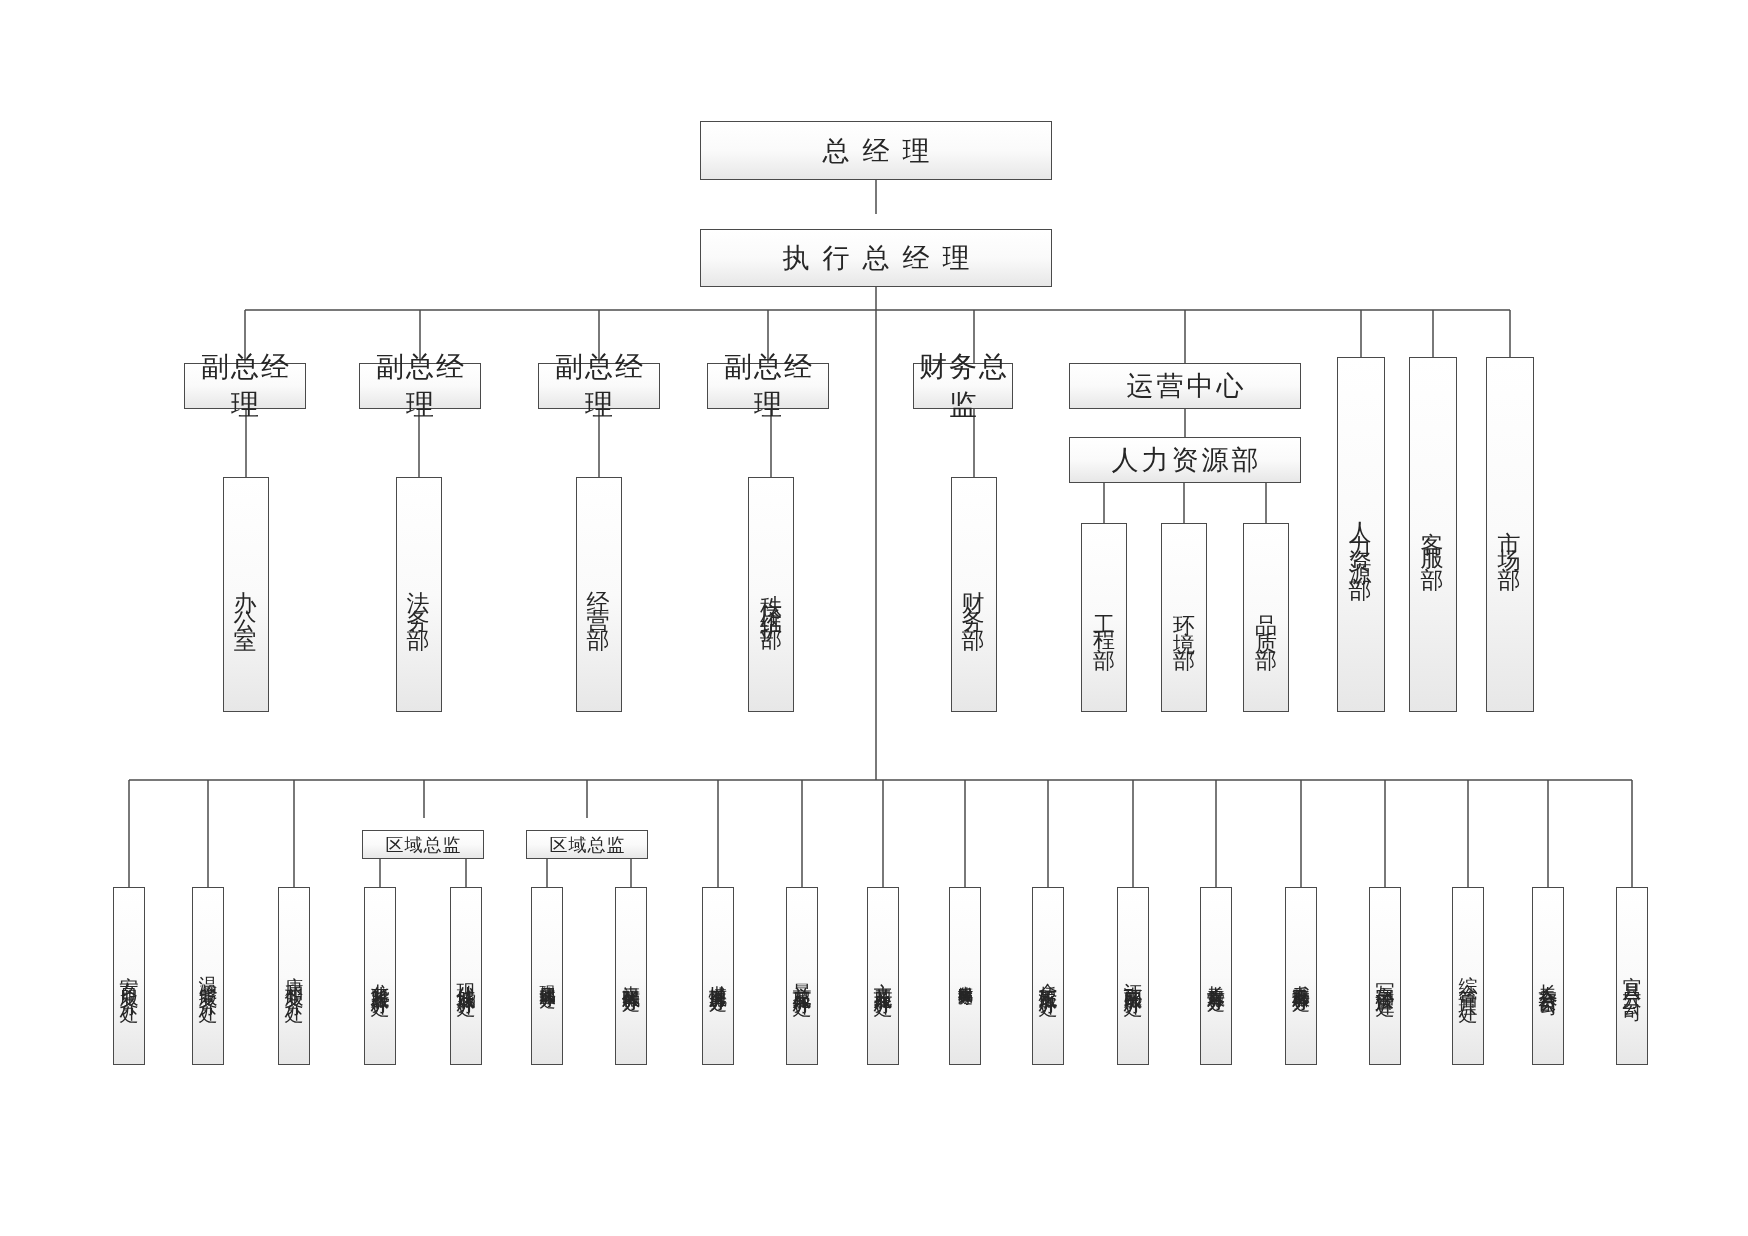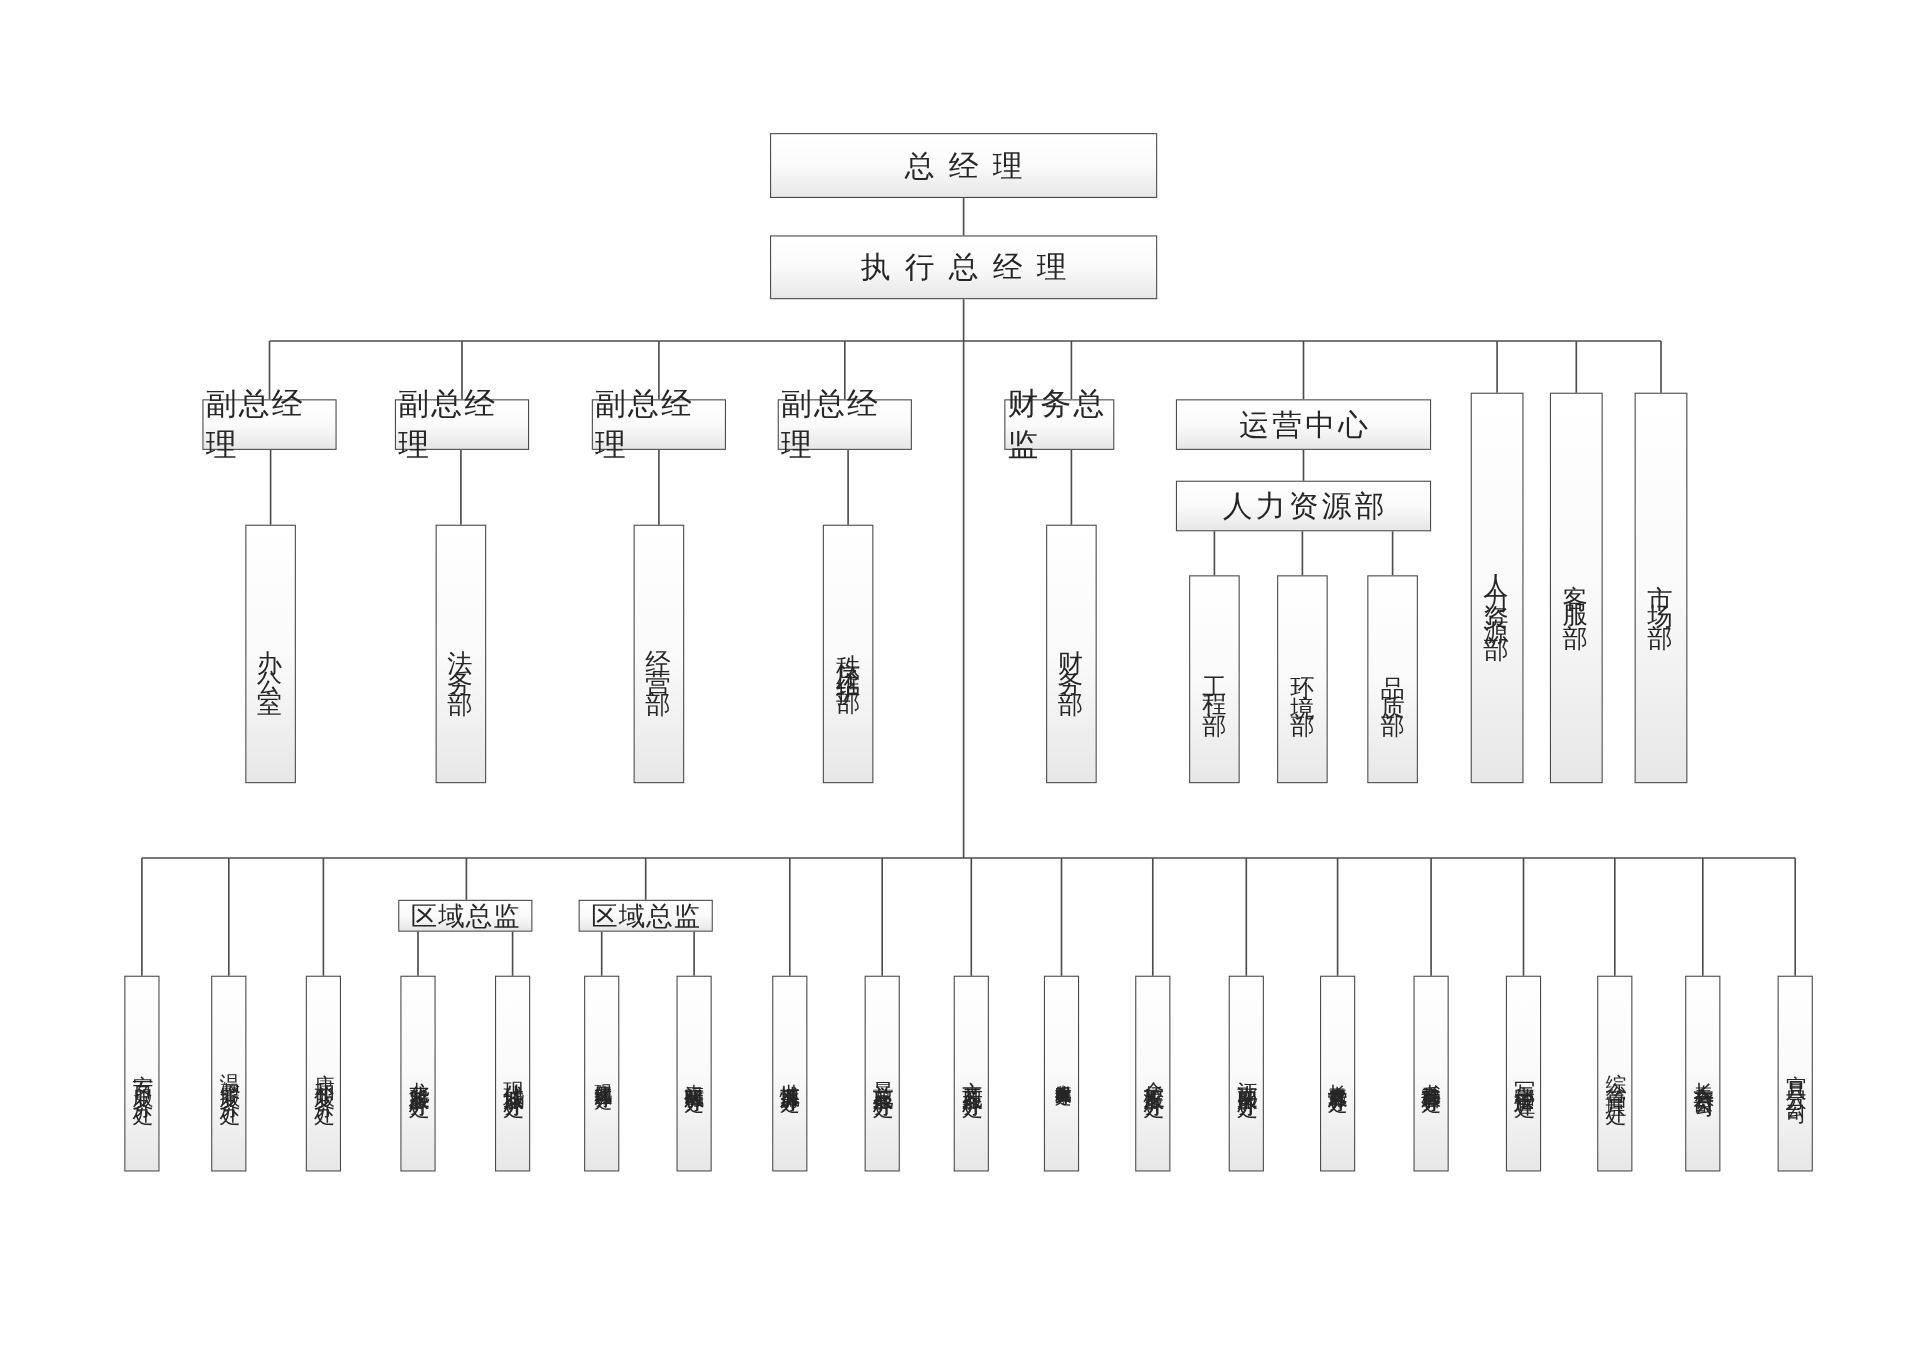--- a/index.html
+++ b/index.html
@@ -6,27 +6,27 @@
   .stage{
     position:relative;width:1748px;height:1236px;background:#ffffff;overflow:hidden;
     font-family:"Liberation Sans","DejaVu Sans",sans-serif;
   }
   .wires{position:absolute;left:0;top:0;}
   .node{
     position:absolute;box-sizing:border-box;
     border:1.5px solid #4a4a4a;
     background:linear-gradient(180deg,#ffffff 0%,#fafafa 50%,#e7e7e7 100%);
     display:flex;align-items:center;justify-content:center;
-    color:#262626;text-align:left;
+    color:#262626;text-align:center;
   }
   
   .h1{font-size:27px;letter-spacing:13px;padding-left:13px;}
   .h2{font-size:28px;letter-spacing:2px;padding-left:2px;}
   .h2w{font-size:27px;letter-spacing:3px;padding-left:3px;}
-  .h3{font-size:24px;letter-spacing:1px;padding-left:1px;}
+  .h3{font-size:18px;letter-spacing:1px;padding-left:1px;margin-top:12px;}
   
   .v{writing-mode:vertical-rl;text-orientation:upright;}
   .v3{font-size:23px;letter-spacing:18px;padding-top:10px;}
   .v5mid{font-size:22px;letter-spacing:8px;padding-top:4px;}
   .vtall3{font-size:23px;letter-spacing:18px;padding-top:10px;}
   .vtall5{font-size:23px;letter-spacing:14px;padding-top:7px;}
   .vsub{font-size:22px;letter-spacing:16px;padding-top:8px;}
   .b5{font-size:19px;letter-spacing:7px;padding-top:4px;}
   .b6{font-size:19px;letter-spacing:3px;padding-top:2px;}
   .b7{font-size:18px;letter-spacing:1.5px;padding-top:1px;}
@@ -52,21 +52,21 @@
       M129 780 H1632
       M129 780 V887  M208 780 V887  M294 780 V887
       M424 780 V818  M380 847 V887  M466 847 V887
       M587 780 V818  M547 847 V887  M631 847 V887
       M718 780 V887  M802 780 V887  M883 780 V887  M965 780 V887
       M1048 780 V887 M1133 780 V887 M1216 780 V887 M1301 780 V887
       M1385 780 V887 M1468 780 V887 M1548 780 V887 M1632 780 V887"></path>
   </svg>
 
   <div class="node h1" style="left:700px;top:121px;width:352px;height:59px">总经理</div>
-  <div class="node h1" style="left:700px;top:214px;width:352px;height:58px">执行总经理</div>
+  <div class="node h1" style="left:700px;top:229px;width:352px;height:58px">执行总经理</div>
 
   <div class="node h2" style="left:184px;top:363px;width:122px;height:46px">副总经理</div>
   <div class="node h2" style="left:359px;top:363px;width:122px;height:46px">副总经理</div>
   <div class="node h2" style="left:538px;top:363px;width:122px;height:46px">副总经理</div>
   <div class="node h2" style="left:707px;top:363px;width:122px;height:46px">副总经理</div>
   <div class="node h2" style="left:913px;top:363px;width:100px;height:46px">财务总监</div>
   <div class="node h2w" style="left:1069px;top:363px;width:232px;height:46px">运营中心</div>
   <div class="node h2w" style="left:1069px;top:437px;width:232px;height:46px">人力资源部</div>
 
   <div class="node v vtall5" style="left:1337px;top:357px;width:48px;height:355px">人力资源部</div>

